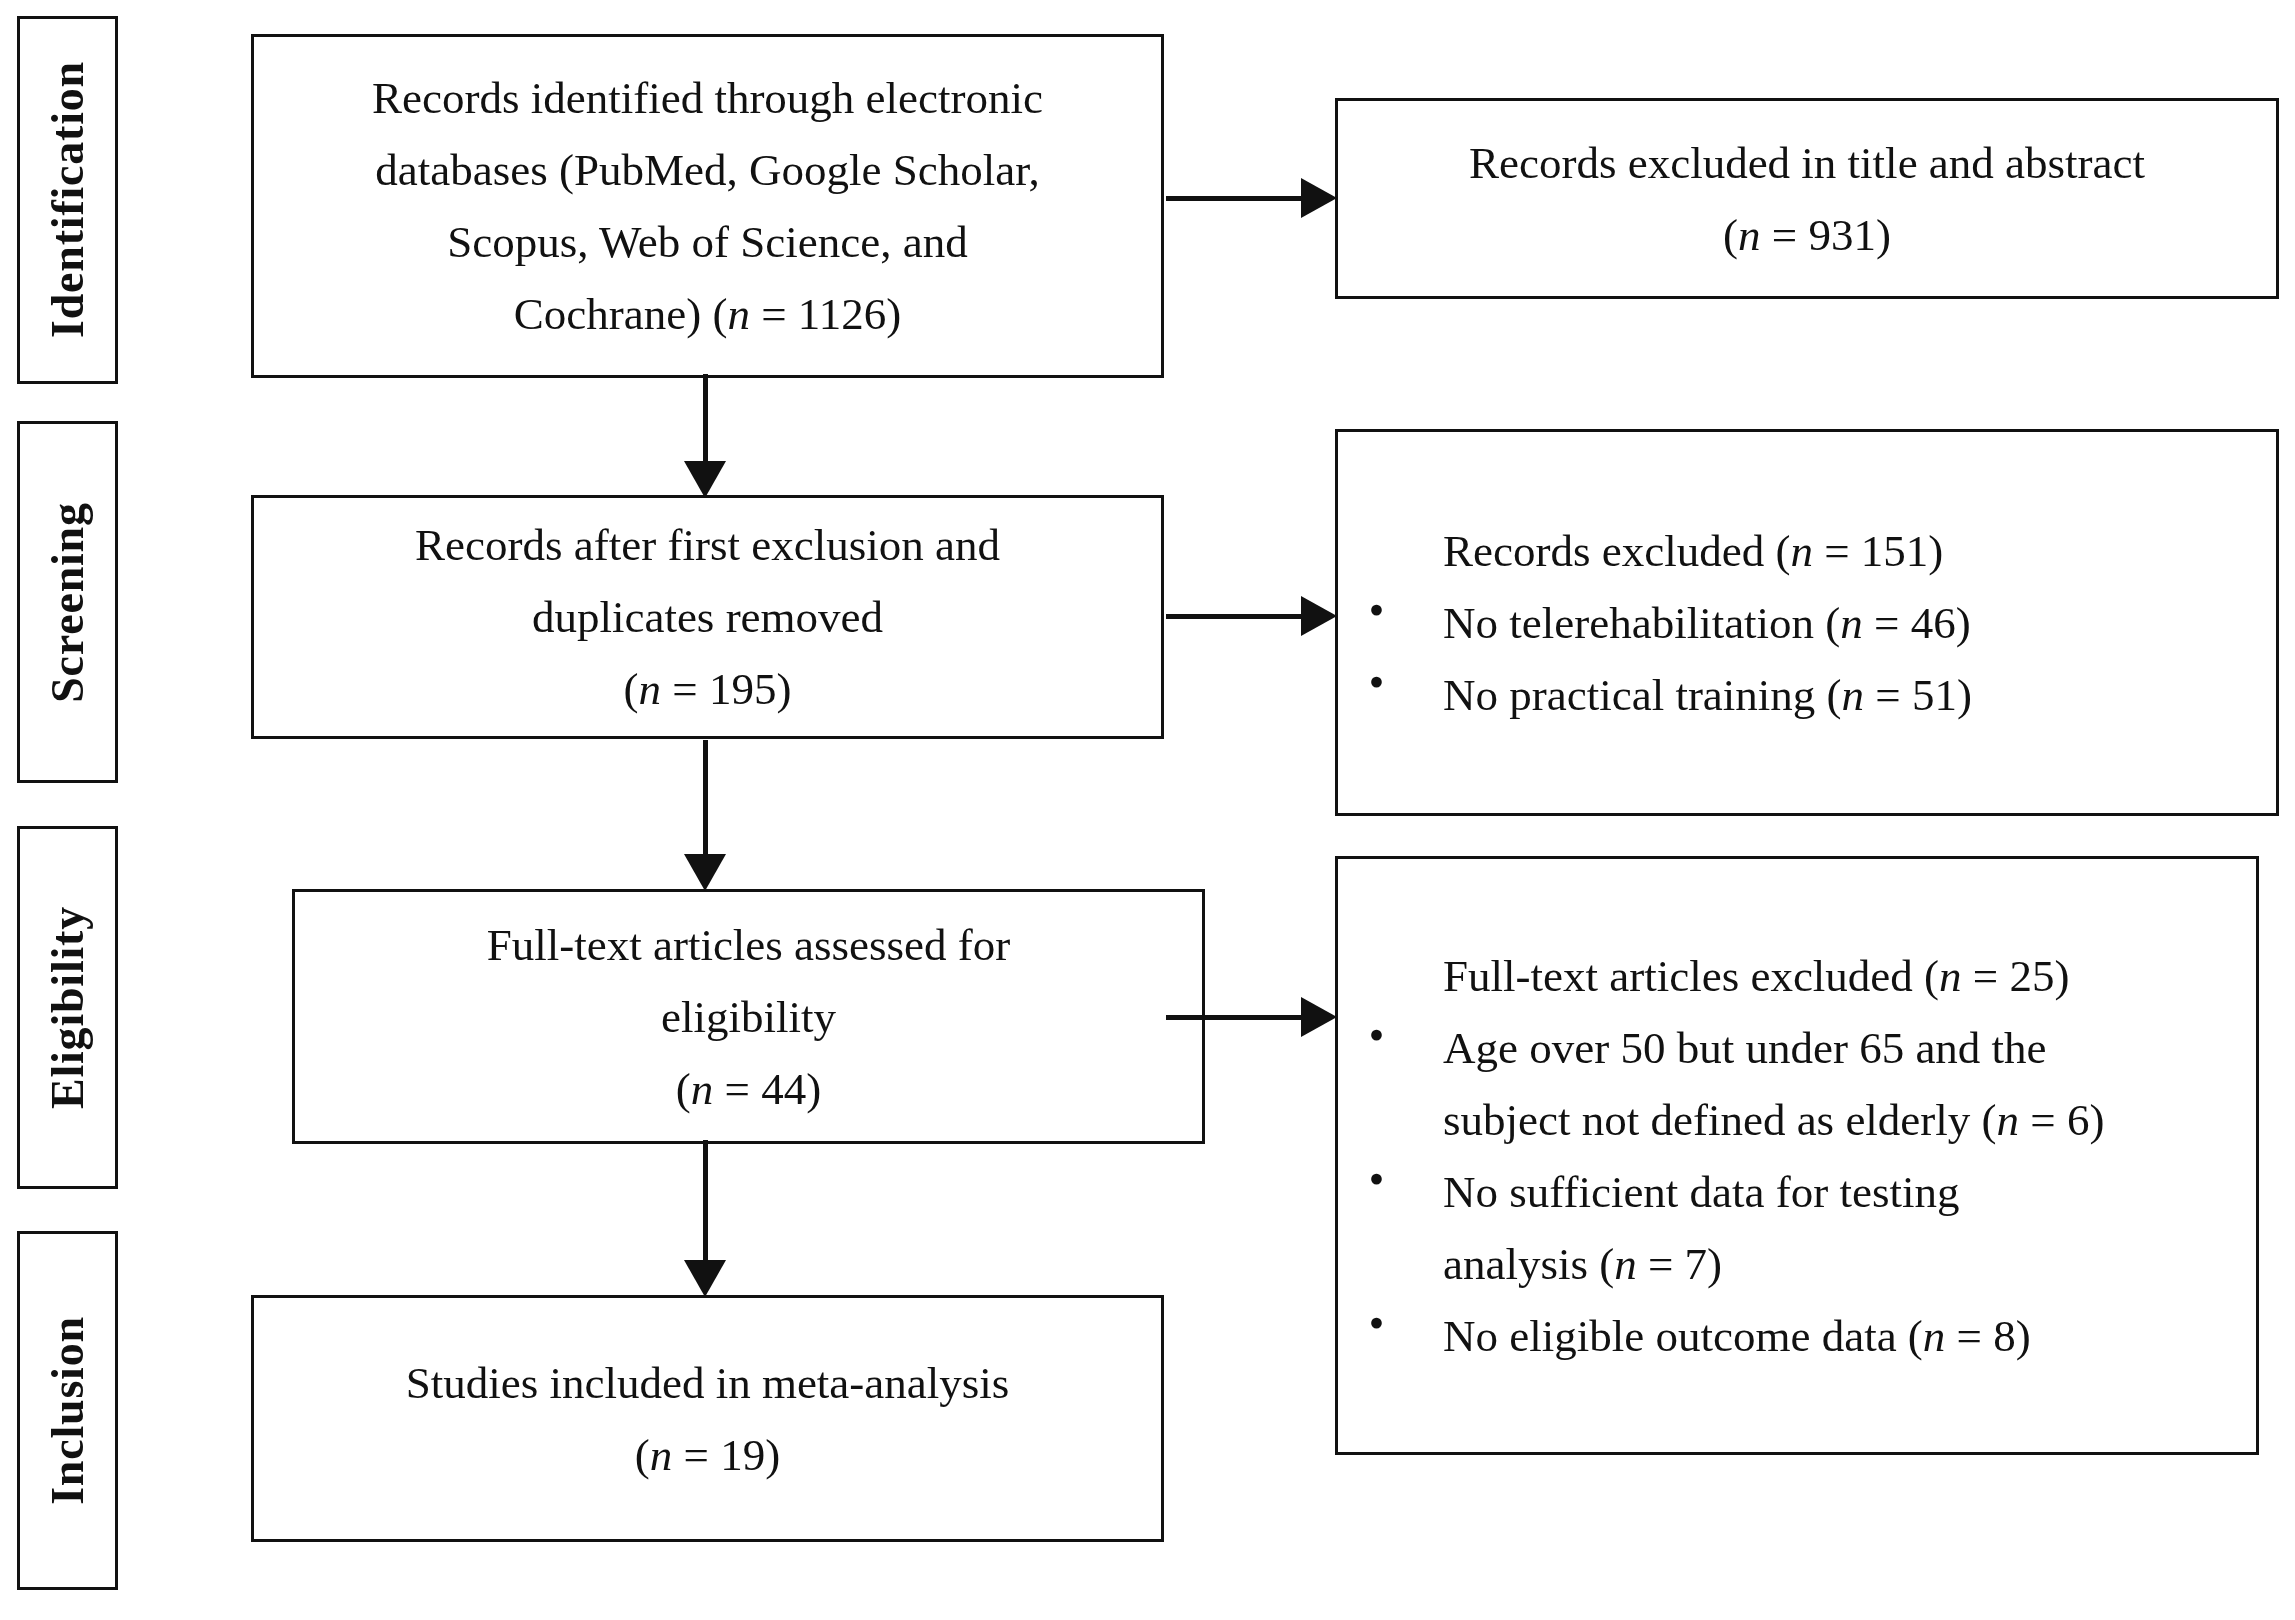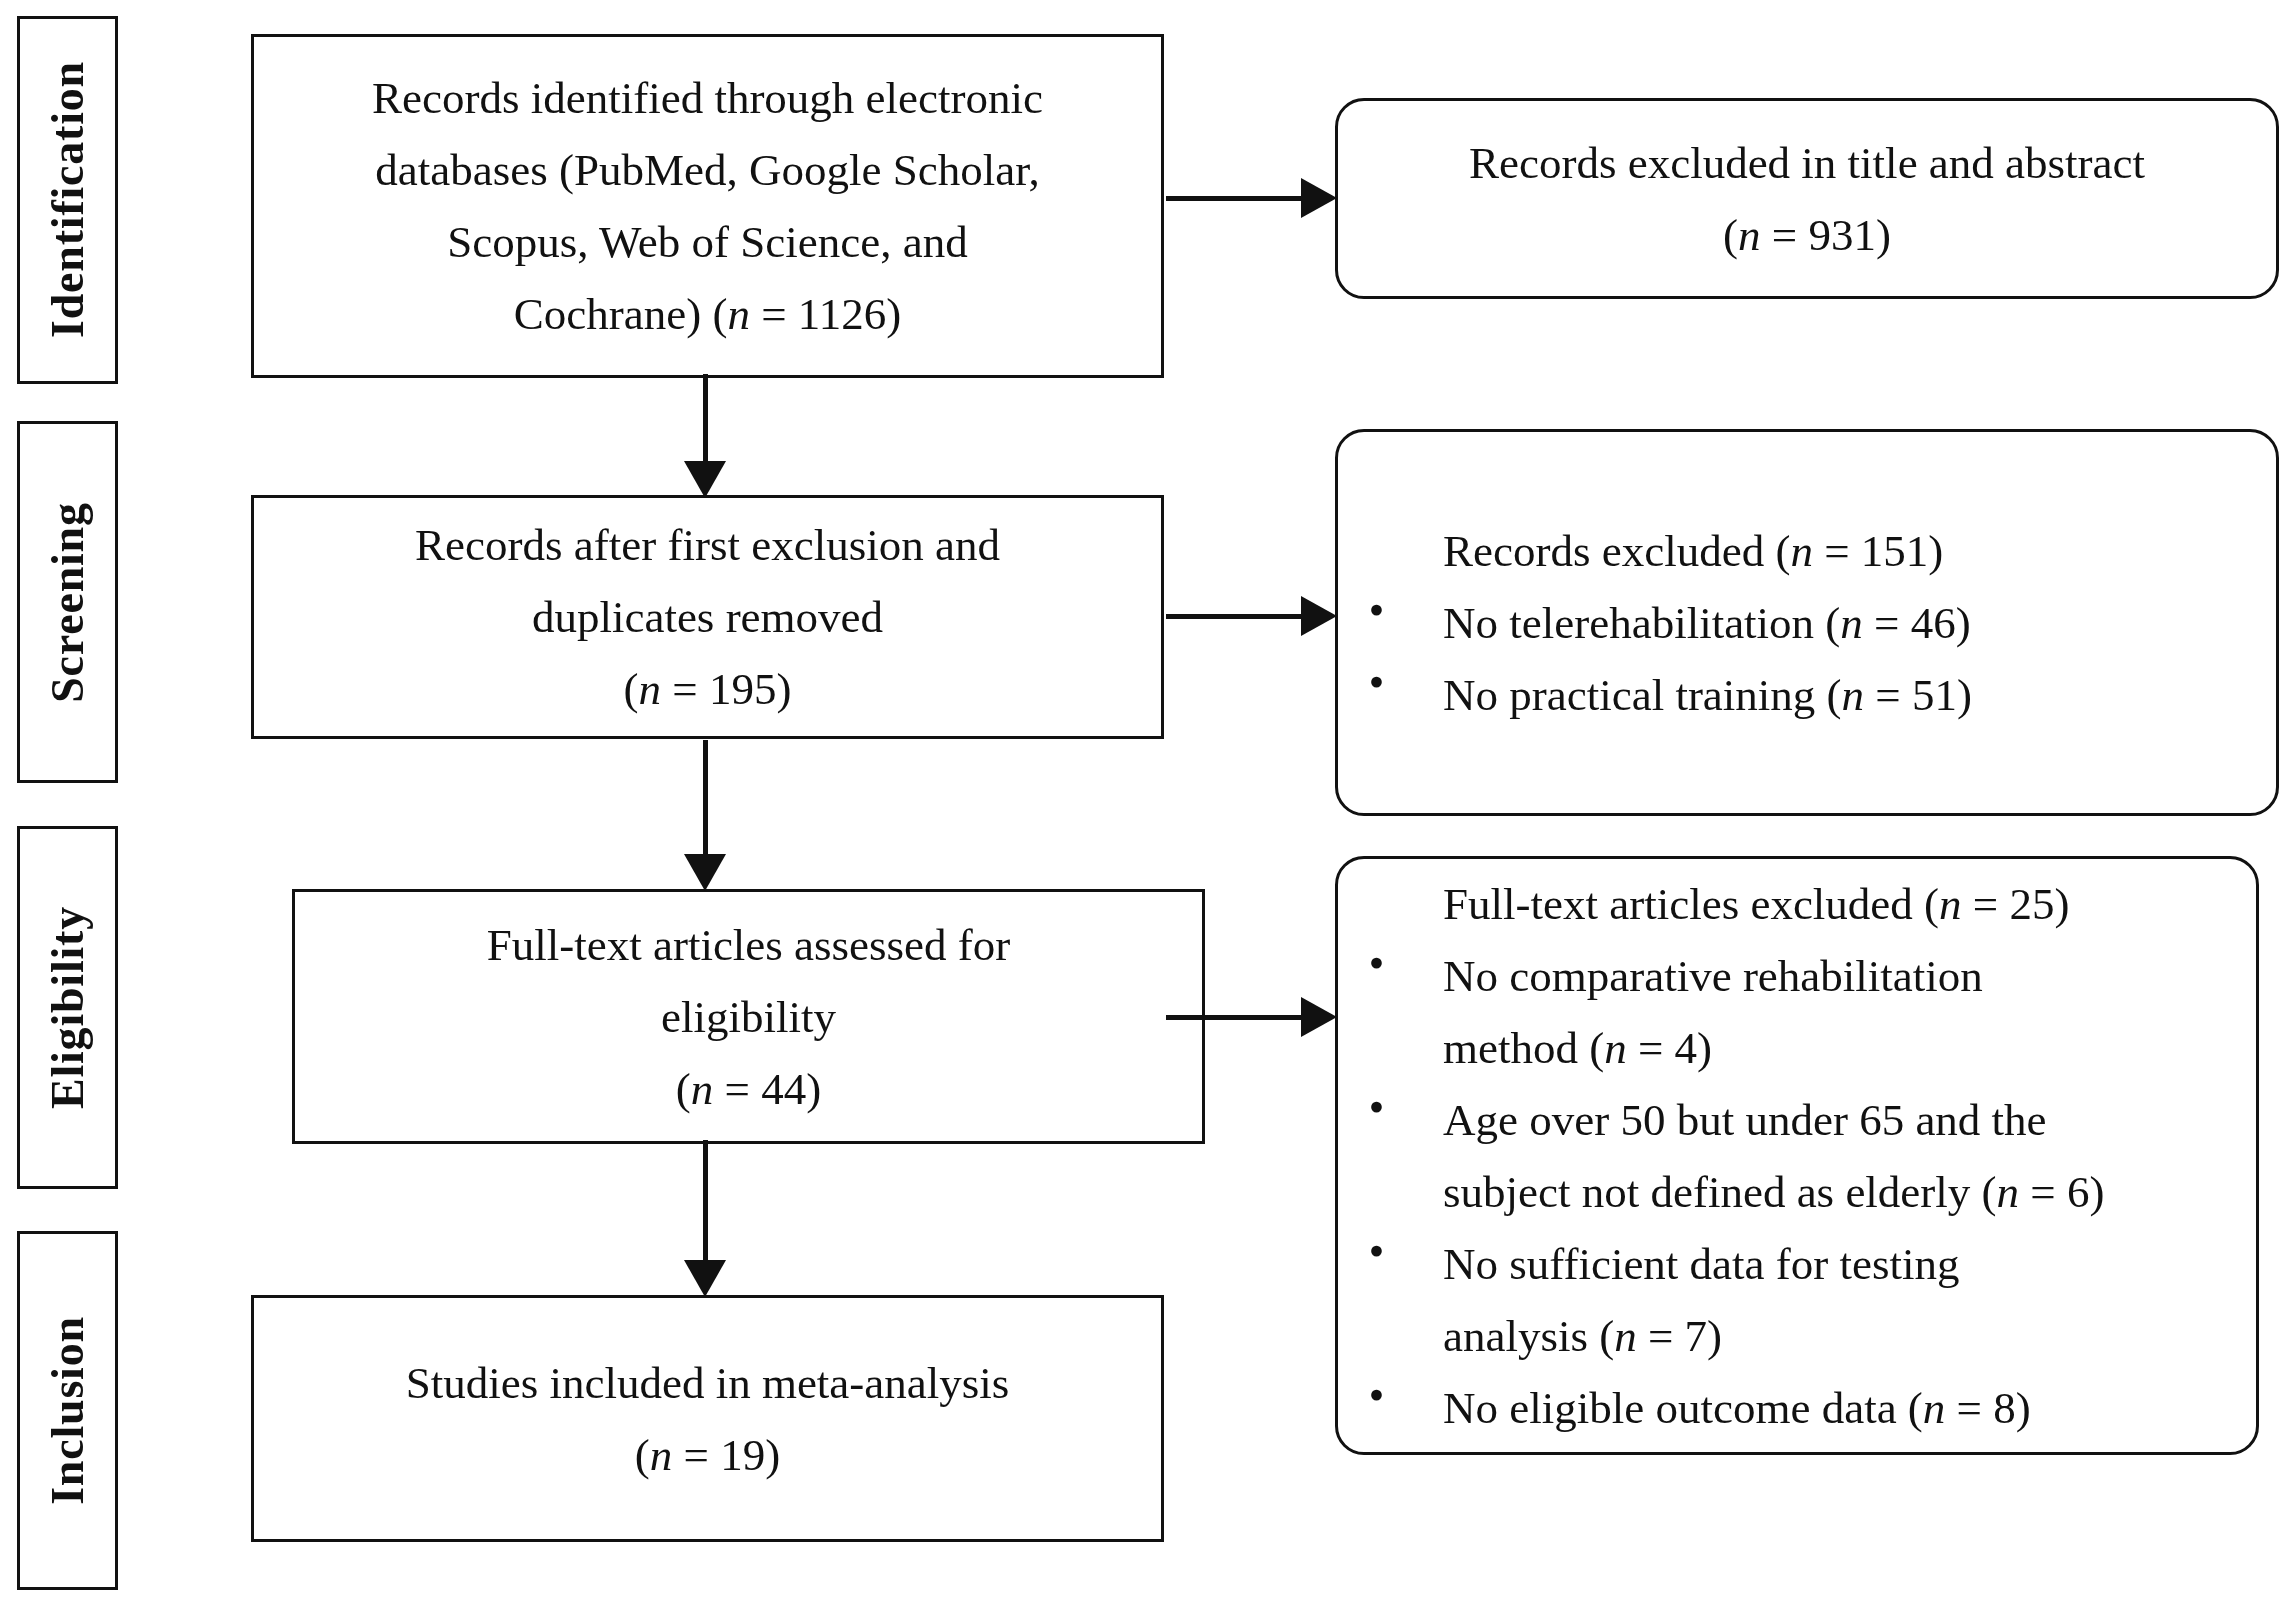--- a/index.html
+++ b/index.html
@@ -46,21 +46,20 @@
   }
 
   
   .excl-box {
     display: flex;
     flex-direction: column;
     justify-content: center;
     font-size: 45px;
     line-height: 1.6;
     padding: 0 28px;
-    border-radius: 29px;
   }
   .excl-title.center { text-align: center; }
   .excl-title.indent { padding-left: 77px; text-align: left; }
   .excl-list {
     list-style: none;
     margin: 0;
     padding: 0 0 0 77px;
     text-align: left;
   }
   .excl-list li { position: relative; }
@@ -139,21 +138,20 @@
     <div class="excl-title indent">Records excluded (<i>n</i> = 151)</div>
     <ul class="excl-list">
         <li>No telerehabilitation (<i>n</i> = 46)</li>
         <li>No practical training (<i>n</i> = 51)</li>
       </ul>
   </div>
 
   <div class="box excl-box" style="left:1335px; top:856px; width:924px; height:599px;">
     <div class="excl-title indent">Full-text articles excluded (<i>n</i> = 25)</div>
     <ul class="excl-list">
-        <li>No comparative rehabilitation<br>method (<i>n</i> = 4)</li>
         <li>Age over 50 but under 65 and the<br>subject not defined as elderly (<i>n</i> = 6)</li>
         <li>No sufficient data for testing<br>analysis (<i>n</i> = 7)</li>
         <li>No eligible outcome data (<i>n</i> = 8)</li>
       </ul>
   </div>
 
   <div class="varrow" style="left:703px; top:374px; height:87px;"></div>
   <div class="varrow" style="left:703px; top:740px; height:114px;"></div>
   <div class="varrow" style="left:703px; top:1140px; height:120px;"></div>
 

